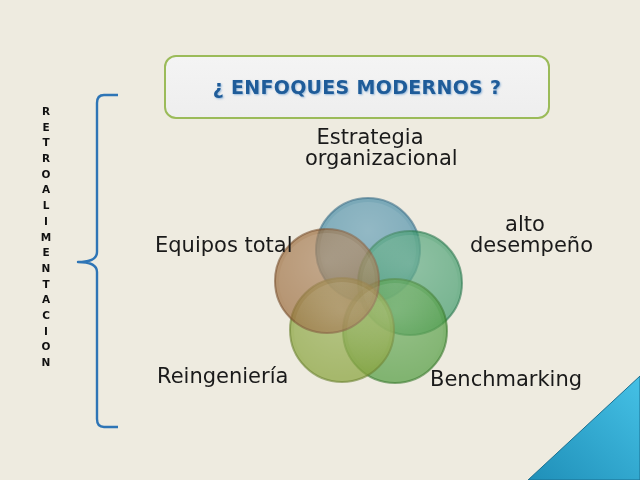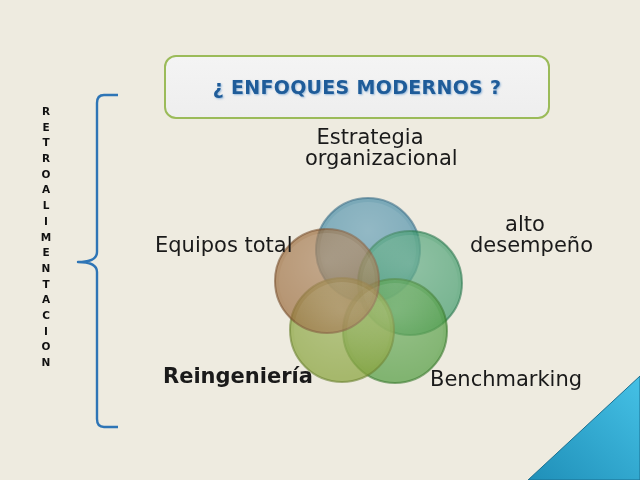--- a/index.html
+++ b/index.html
@@ -101,19 +101,19 @@
 
 <div class="label" style="left:470px; top:214px; width:110px;">
   <div>alto</div>
   <div>desempeño</div>
 </div>
 
 <div class="label" style="left:430px; top:369px; width:120px;">
   <div>Benchmarking</div>
 </div>
 
-<div class="label" style="left:163px; top:366px; width:112px;font-weight:bold;">
+<div class="label" style="left:157px; top:366px; width:112px;">
   <div>Reingeniería</div>
 </div>
 
 <div class="label" style="left:155px; top:235px; width:112px;">
   <div>Equipos total</div>
 </div>
 
 </body></html>

